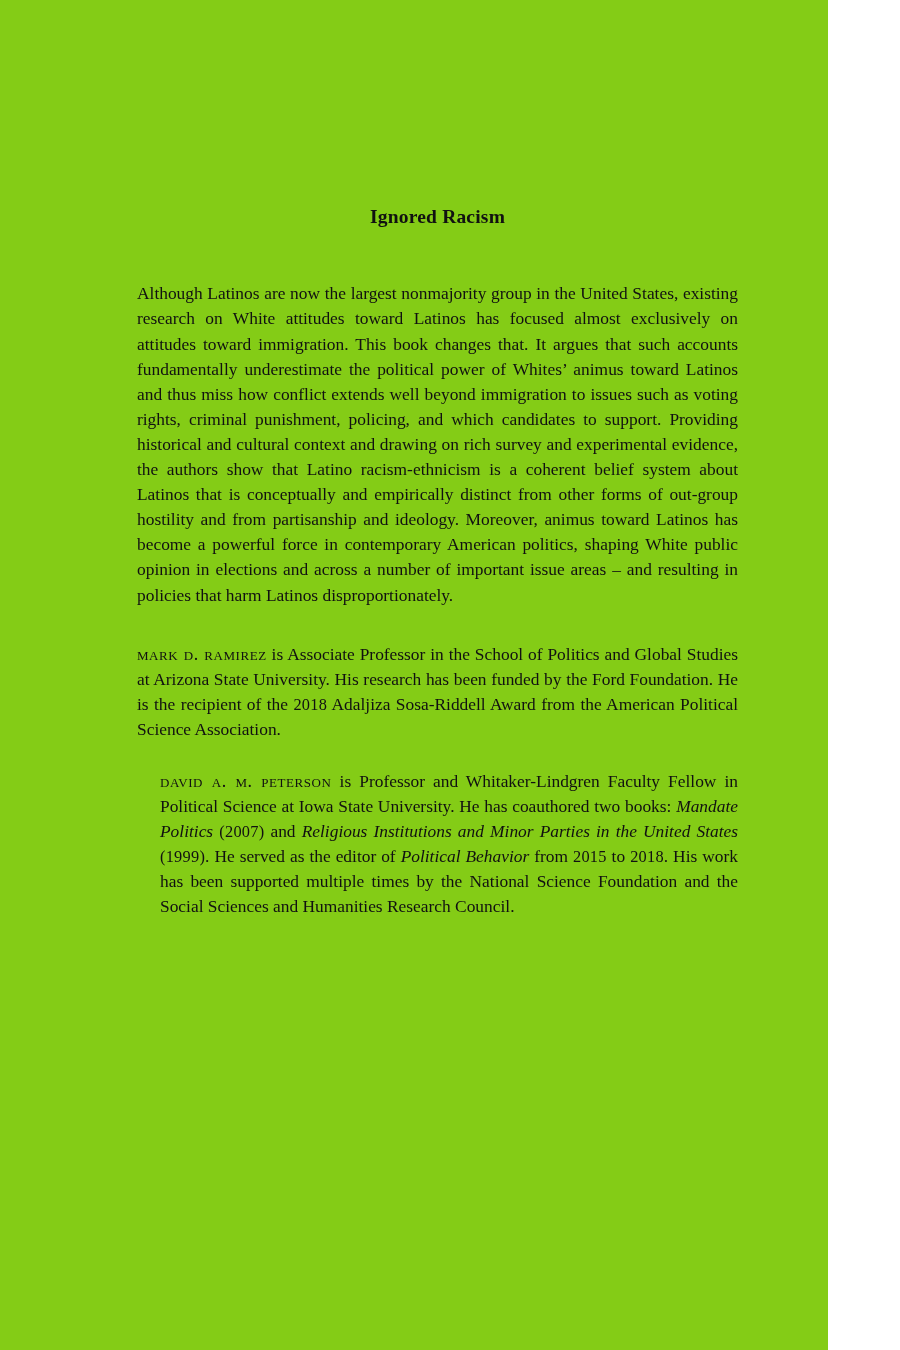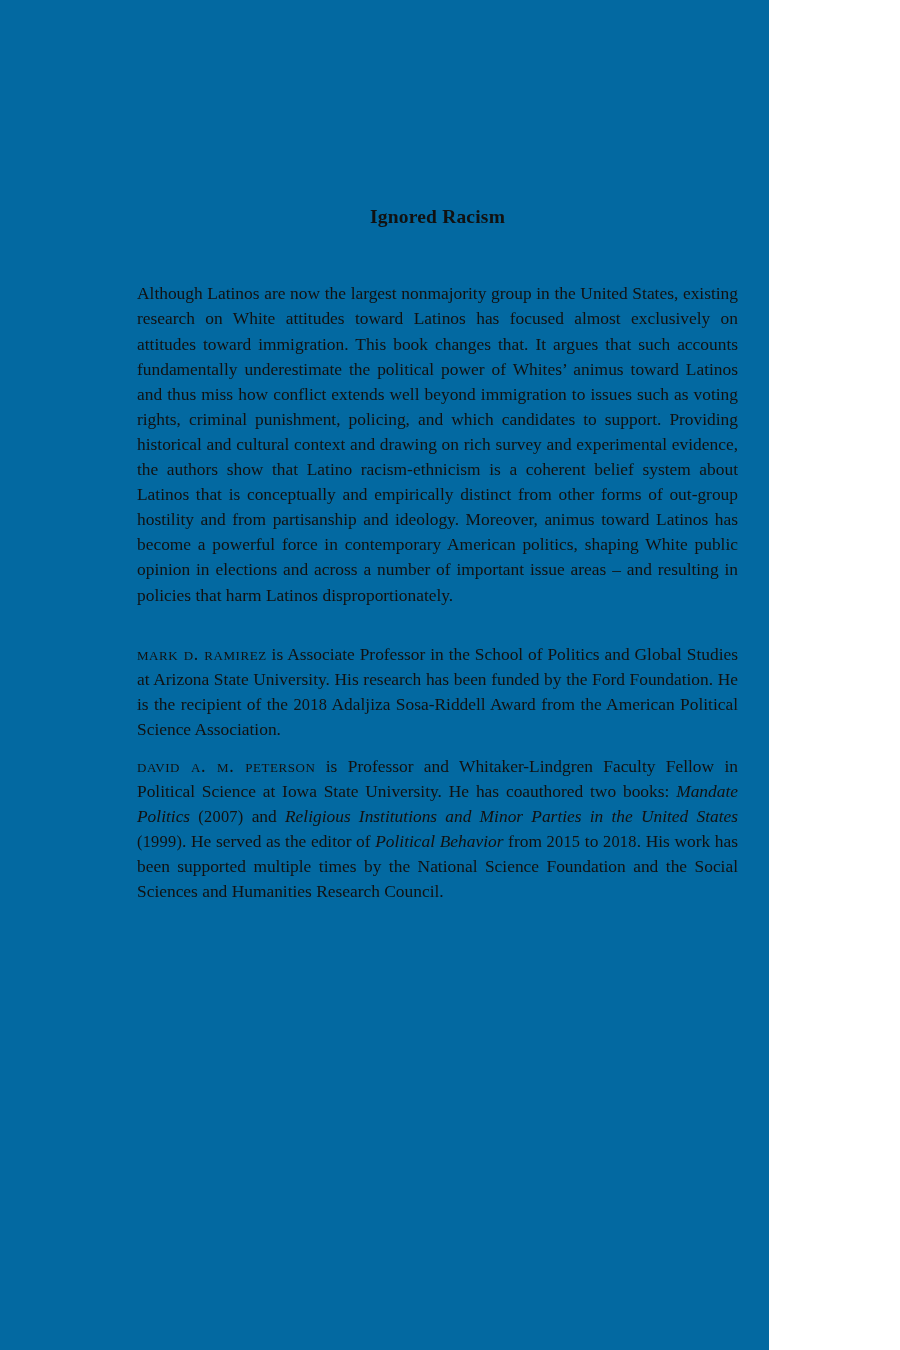--- a/index.html
+++ b/index.html
@@ -10,23 +10,23 @@
     width: 900px;
     height: 1350px;
     background: #ffffff;
     font-family: "Liberation Serif", "DejaVu Serif", serif;
     color: #111111;
     -webkit-font-smoothing: antialiased;
   }
 
   .page {
     position: relative;
-    width: 769px;
+    width: 828px;
     height: 1350px;
-    background: #0369a1;
+    background: #84cc16;
     box-sizing: border-box;
   }
 
   .content {
     position: absolute;
     left: 137px;
     top: 205px;
     width: 601px;
   }
 
@@ -43,28 +43,29 @@
     font-size: 17.4px;
     line-height: 25.1px;
     text-align: justify;
     text-justify: inter-word;
     margin: 0 0 25px 0;
     hyphens: none;
   }
 
   .para:last-child {
     margin-bottom: 0;
+    margin-left: 23px;
   }
 
   .para-blurb {
     margin-bottom: 34px;
   }
 
   .para-bio {
-    margin-bottom: 12px;
+    margin-bottom: 27px;
   }
 
   
   .smallcaps {
     font-variant: small-caps;
     font-feature-settings: "smcp" 1;
     text-transform: lowercase;
     letter-spacing: 0.55px;
     font-size: 1.03em;
   }

